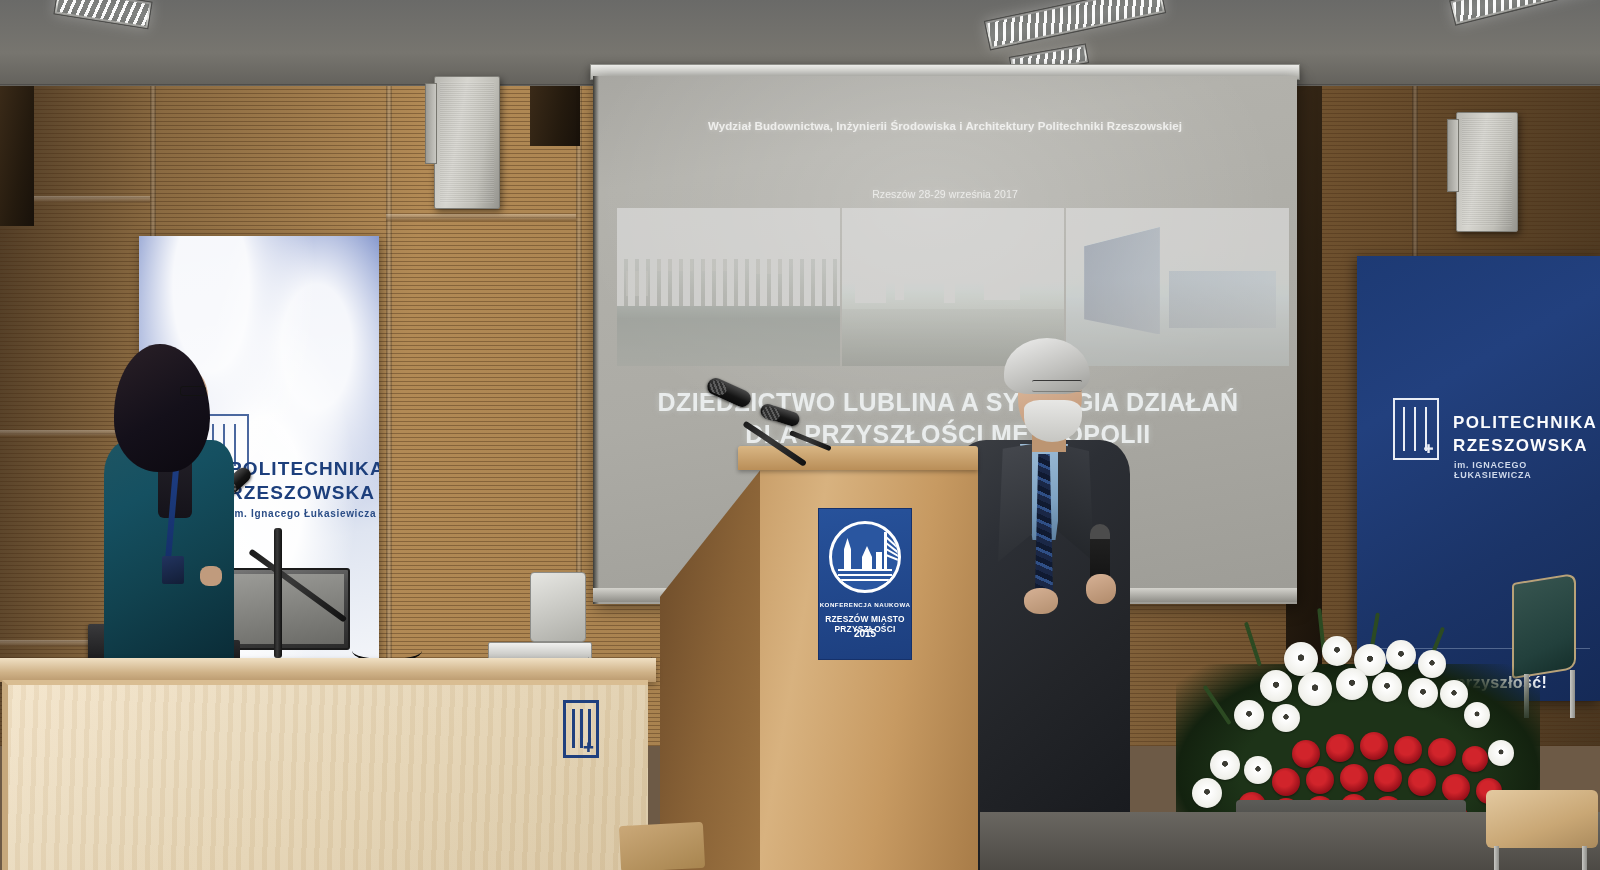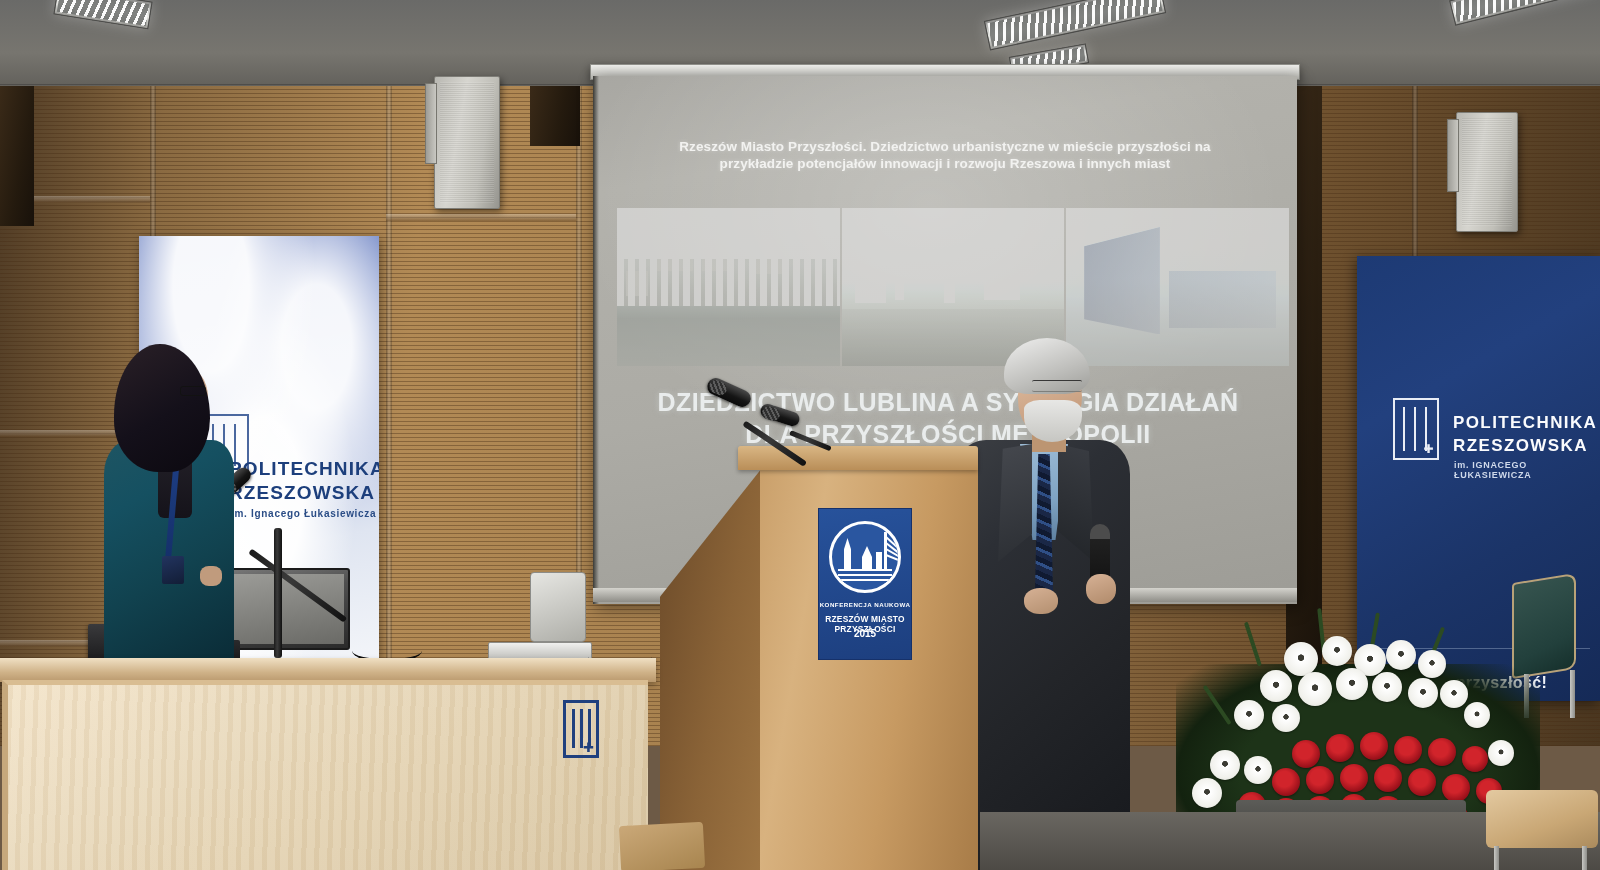--- a/index.html
+++ b/index.html
@@ -563,21 +563,22 @@
     <div class="mesh"></div>
   </div>
   <div class="speaker" id="speaker-right">
     <div class="brkt"></div>
     <div class="mesh"></div>
   </div>
 
   <div id="screen-housing"></div>
   <div id="screen">
 
-    <div class="slide-head" id="slide-conf">Rzeszów Miasto Przyszłości. Dziedzictwo urbanistyczne w mieście przyszłości na przykładzie potencjałów innowacji i rozwoju Rzeszowa i innych miast</div>
+    <div class="slide-head" id="slide-faculty">Wydział Budownictwa, Inżynierii Środowiska i Architektury Politechniki Rzeszowskiej</div>
+    <div class="slide-head" id="slide-place">Rzeszów 28-29 września 2017</div>
 
     <div id="slide-photos">
       <div class="ph" id="ph1">
         <div class="blk" style="left:18%;  top:18%; width:16%; height:22%;"></div>
         <div class="blk" style="left:38%;  top:22%; width:12%; height:18%;"></div>
         <div class="blk" style="left:60%;  top:26%; width:14%; height:16%;"></div>
         <div class="blk" style="left:4%;   top:40%; width:10%; height:16%;"></div>
       </div>
       <div class="ph" id="ph2">
         <div class="tower" style="left:46%; top:16%; width:5%;  height:44%;"></div>

